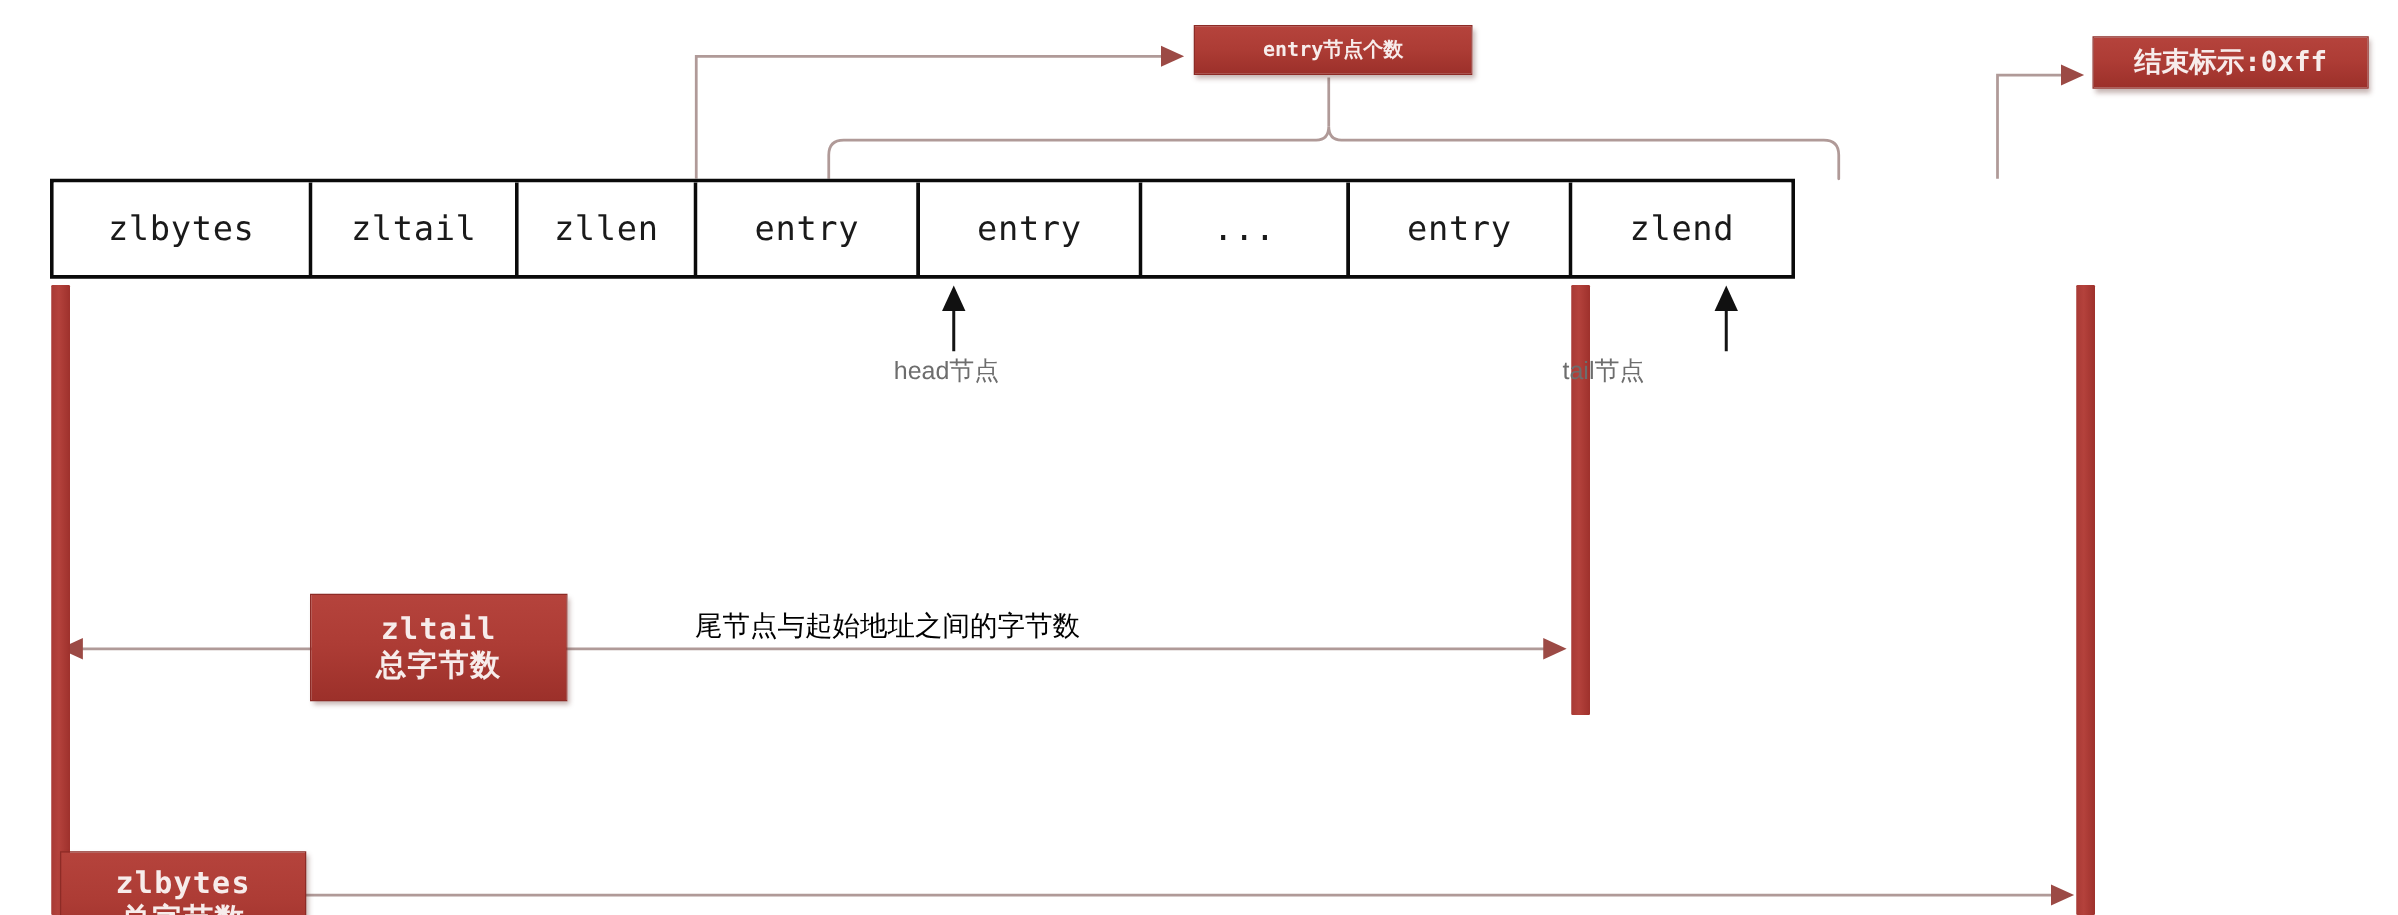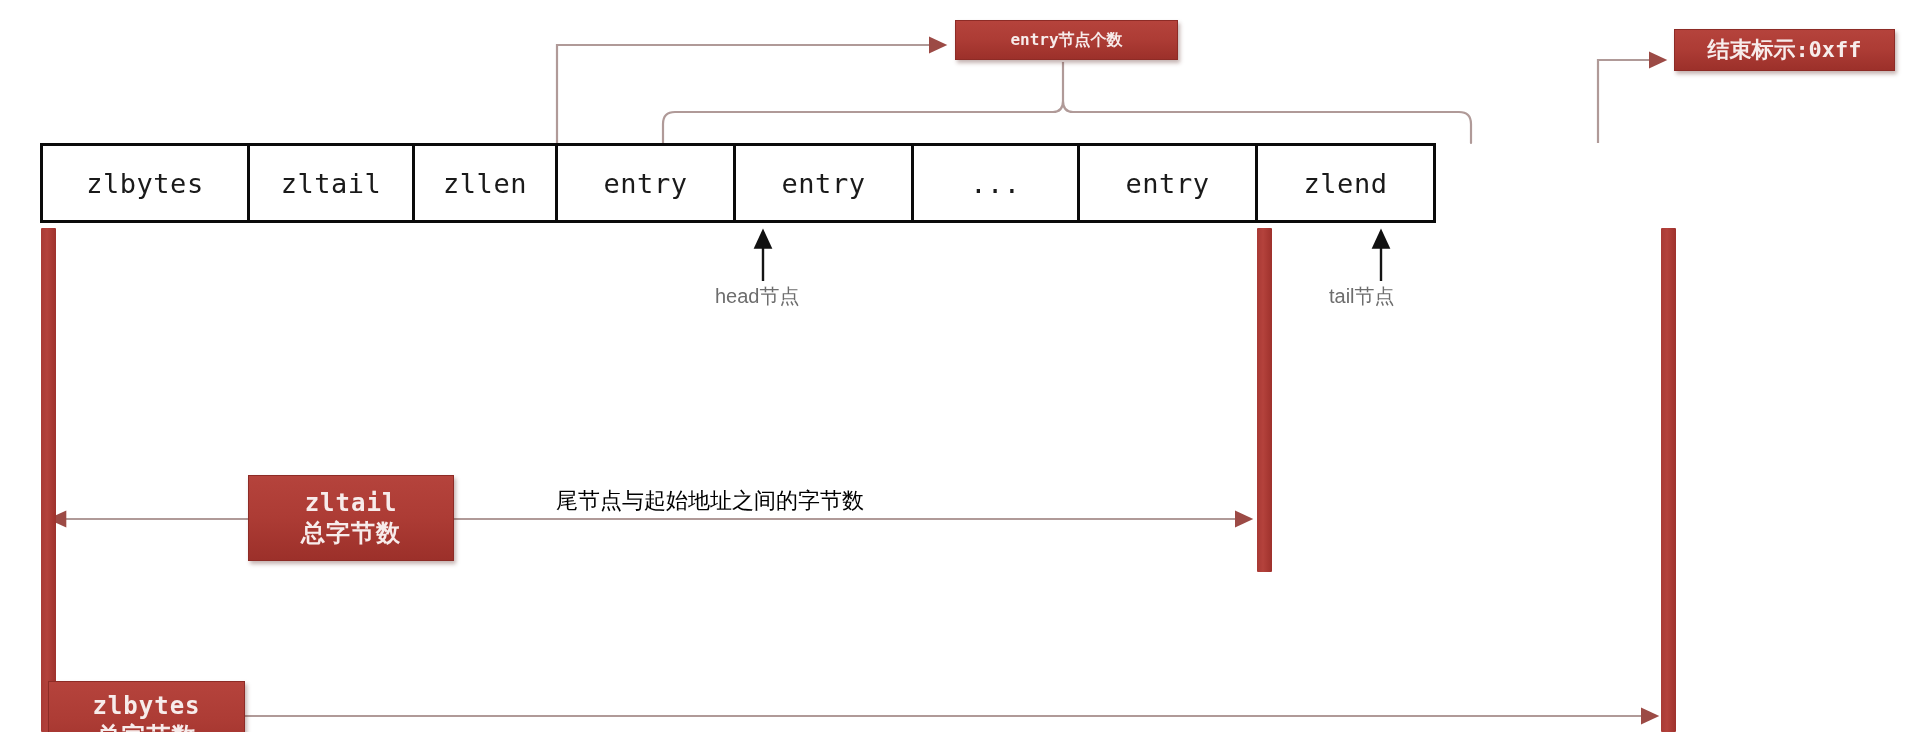--- a/index.html
+++ b/index.html
@@ -118,21 +118,21 @@
 
   
   .gray-note {
     position: absolute;
     color: #6d6d6d;
     font-size: 20px;
     font-family: "Liberation Sans", "DejaVu Sans", sans-serif;
     white-space: nowrap;
   }
   #note-head { left: 699px;  top: 283px; margin-left: 16px; }
-  #note-tail { left: 1329px; top: 283px; }
+  #note-tail { left: 1250px; top: 283px; }
   #note-tail-bytes {
     left: 556px; top: 486px;
     font-size: 22px;
     color: #000000;
   }
 </style>
 </head>
 <body>
 
 <div id="stage">

